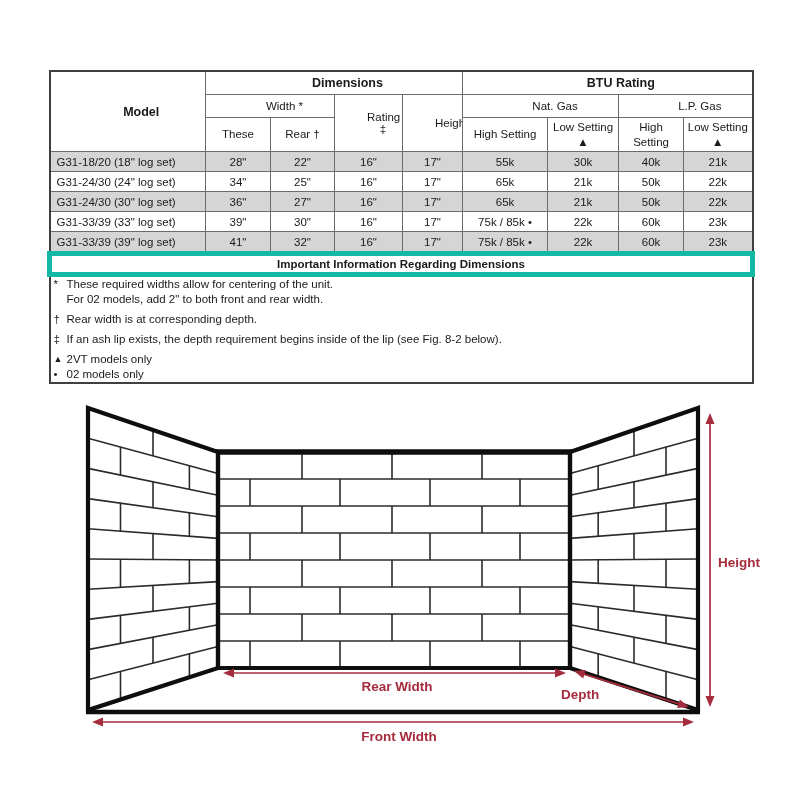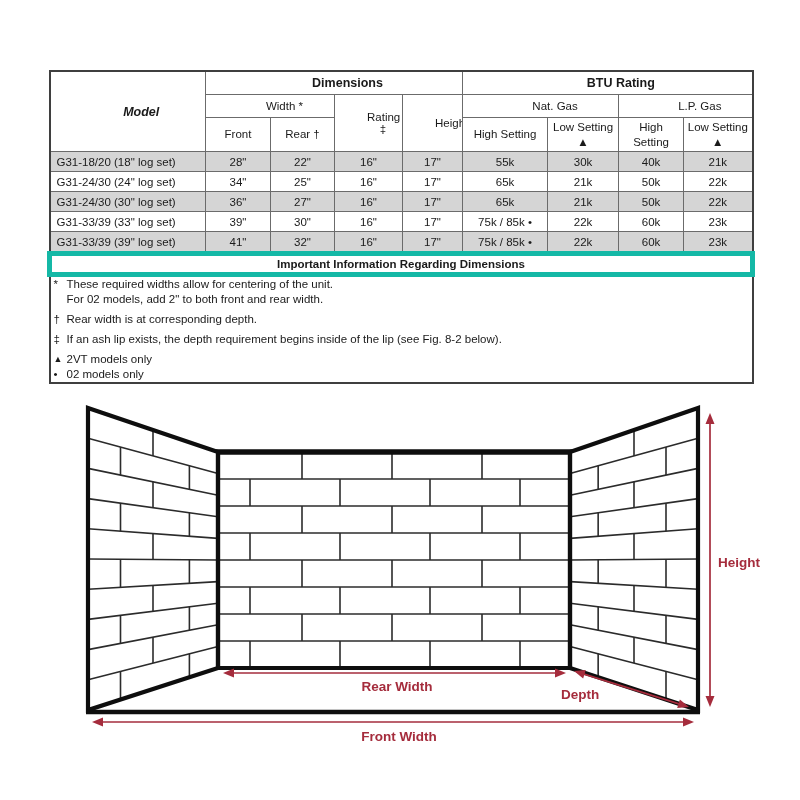--- a/index.html
+++ b/index.html
@@ -14,21 +14,21 @@
     border-collapse:collapse; table-layout:fixed; width:703px;
     font-size:11.5px; border:2px solid #3f3f3f;
   }
   table.spec th, table.spec td {
     border:1px solid #6b6b6b; padding:0 3px; text-align:center;
     vertical-align:middle; font-weight:normal; overflow:hidden;
   }
   tr.hrow1 th { height:22px; font-weight:bold; font-size:12.5px;padding-left:30px; }
   tr.hrow2 th { height:22px;padding-left:32px; }
   tr.hrow3 th { height:33px; line-height:1.25; }
-  th.model-head { font-weight:bold; font-size:12.5px;font-style:italic; }
+  th.model-head { font-weight:bold; font-size:12.5px; }
   tr.drow td { height:19px; }
   tr.drow td.model-cell { text-align:left; padding-left:6px; }
   tr.shaded td { background:#d5d5d5; }
   tr.inforow td { height:16px; font-weight:bold; font-size:11.5px; border:5px solid #14b8a6; }
   td.notes-cell { text-align:left; padding:4px 6px 6px 4px; height:98px; vertical-align:top; }
   .note-line { display:flex; align-items:flex-start; line-height:15px; }
   .note-line .mk { width:13px; flex:0 0 13px; text-align:left; }
   .note-line .mk.tri { font-size:9px; line-height:15px; }
   .note-line.gap { margin-top:5px; }
   .note-line.indent { margin-left:13px; }
@@ -68,21 +68,21 @@
           <th colspan="4">BTU Rating</th>
         </tr>
         <tr class="hrow2">
           <th colspan="2">Width *</th>
           <th rowspan="2">Rating ‡</th>
           <th rowspan="2">Height</th>
           <th colspan="2">Nat. Gas</th>
           <th colspan="2">L.P. Gas</th>
         </tr>
         <tr class="hrow3">
-          <th>Front</th>
+          <th>These</th>
           <th>Rear †</th>
           <th>High Setting</th>
           <th>Low Setting ▲</th>
           <th>High Setting</th>
           <th>Low Setting ▲</th>
         </tr>
 
         <tr class="drow shaded">
           <td class="model-cell">G31-18/20 (18" log set)</td>
           <td>28"</td>

